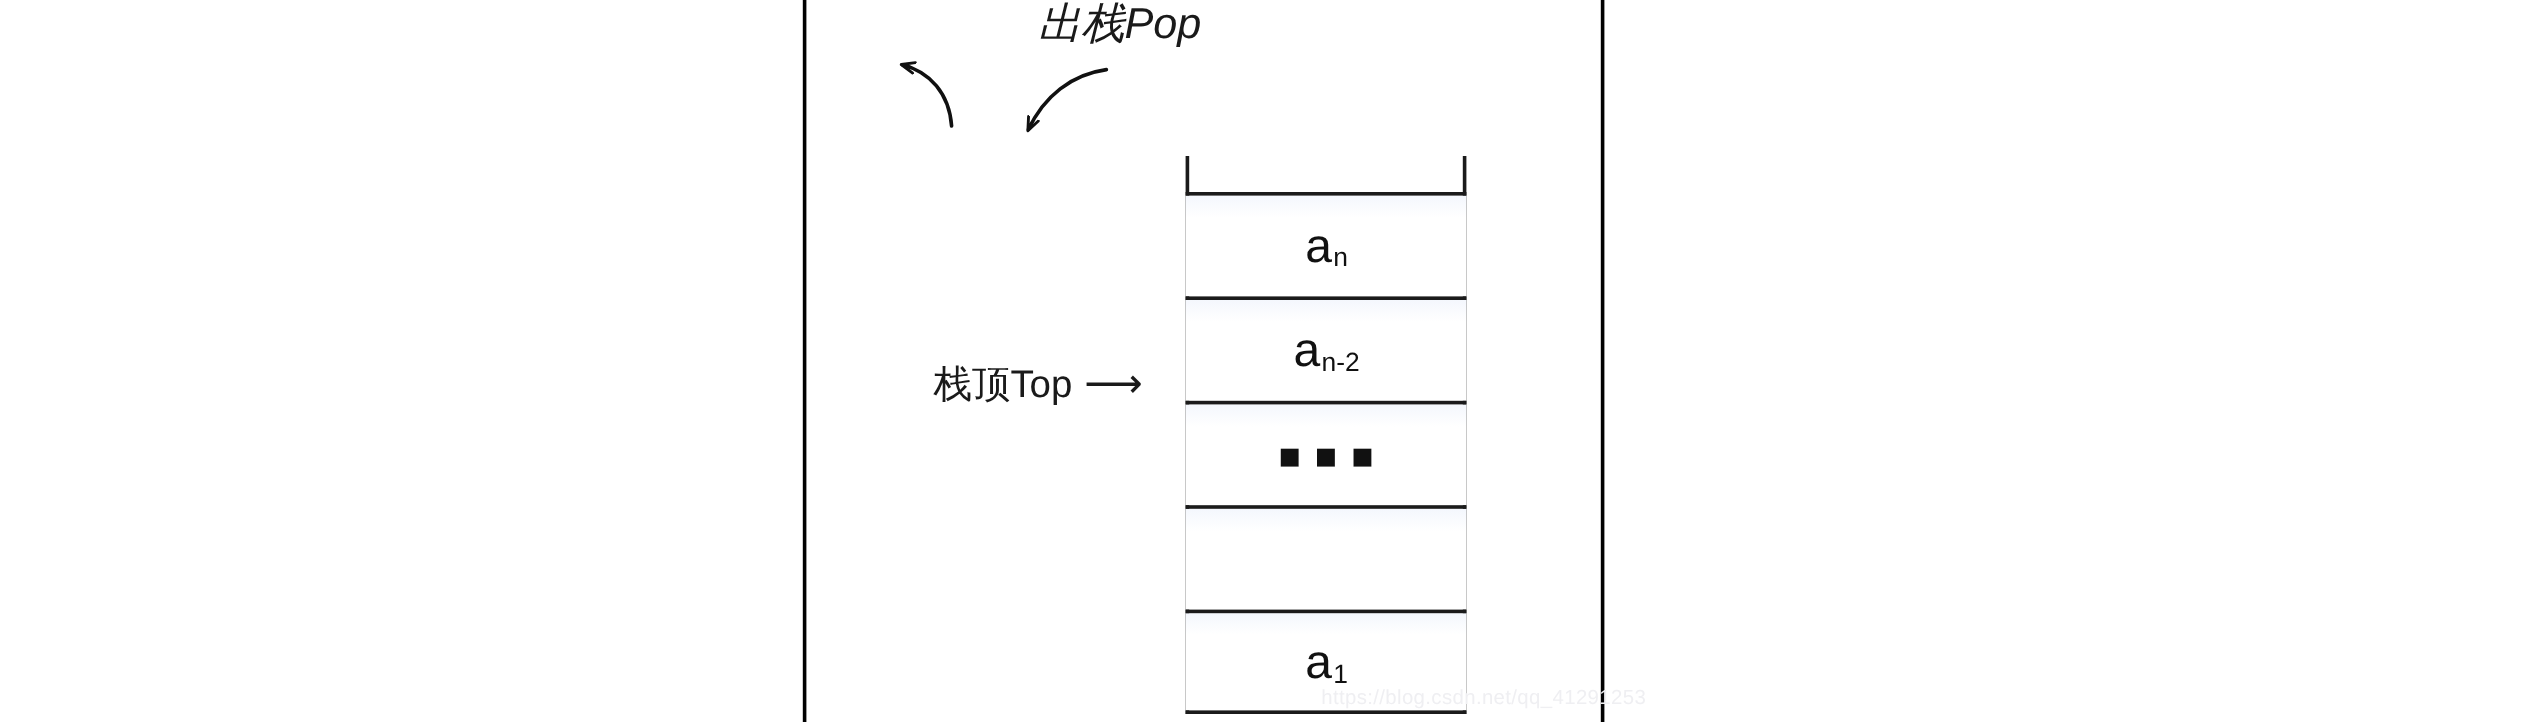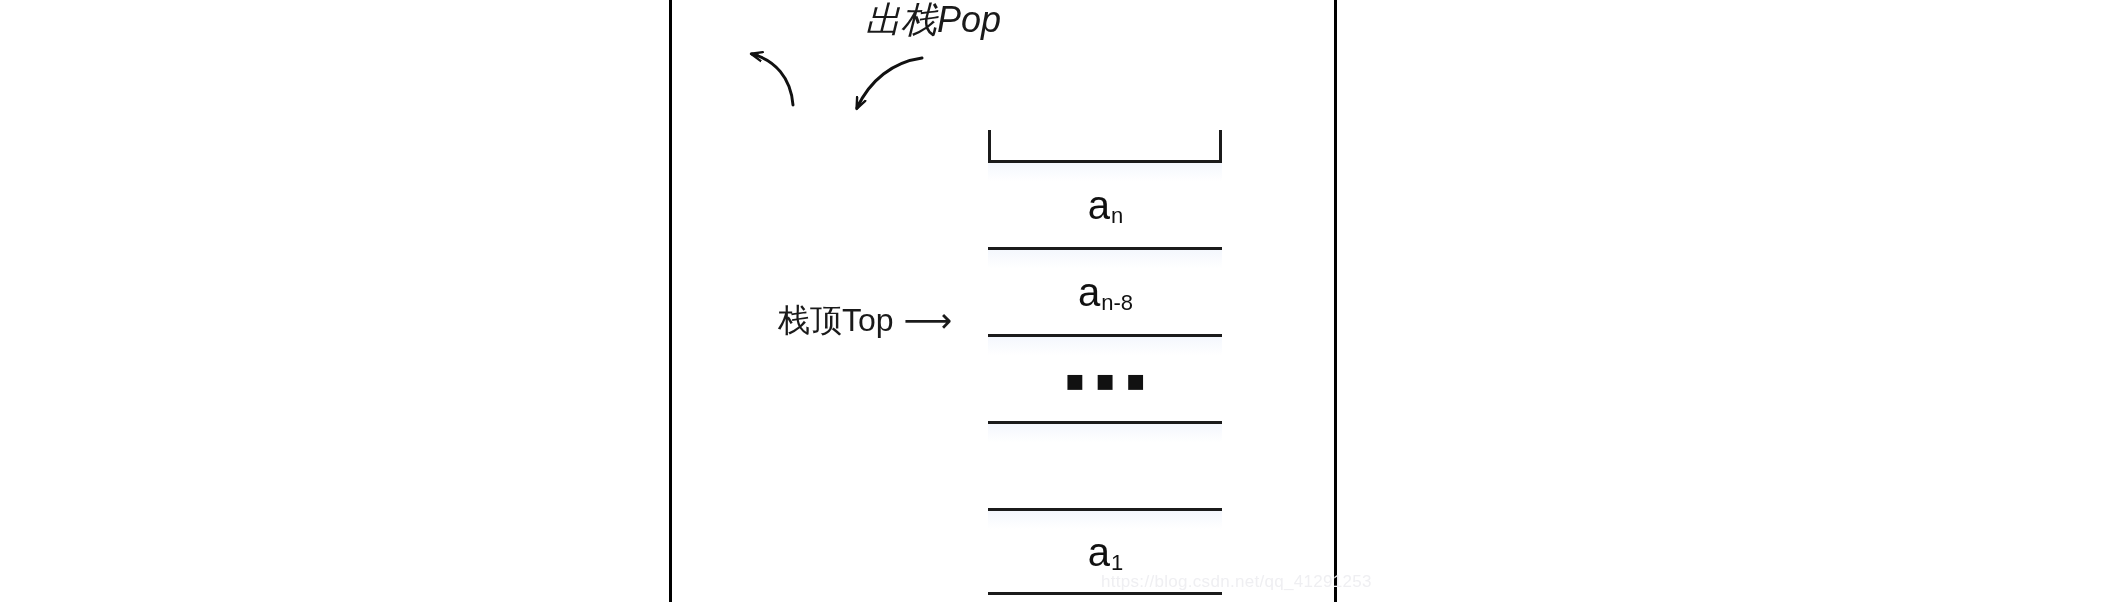--- a/index.html
+++ b/index.html
@@ -183,21 +183,21 @@
         <div class="cell">
           <span class="cell-label">
               <span>a</span>
               <sub>n</sub>
             </span>
         </div>
 
         <div class="cell">
           <span class="cell-label">
               <span>a</span>
-              <sub>n-8</sub>
+              <sub>n-2</sub>
             </span>
         </div>
 
         <div class="cell">
           <span class="cell-ellipsis">▪▪▪</span>
         </div>
 
         <div class="cell"></div>
 
         <div class="cell">

